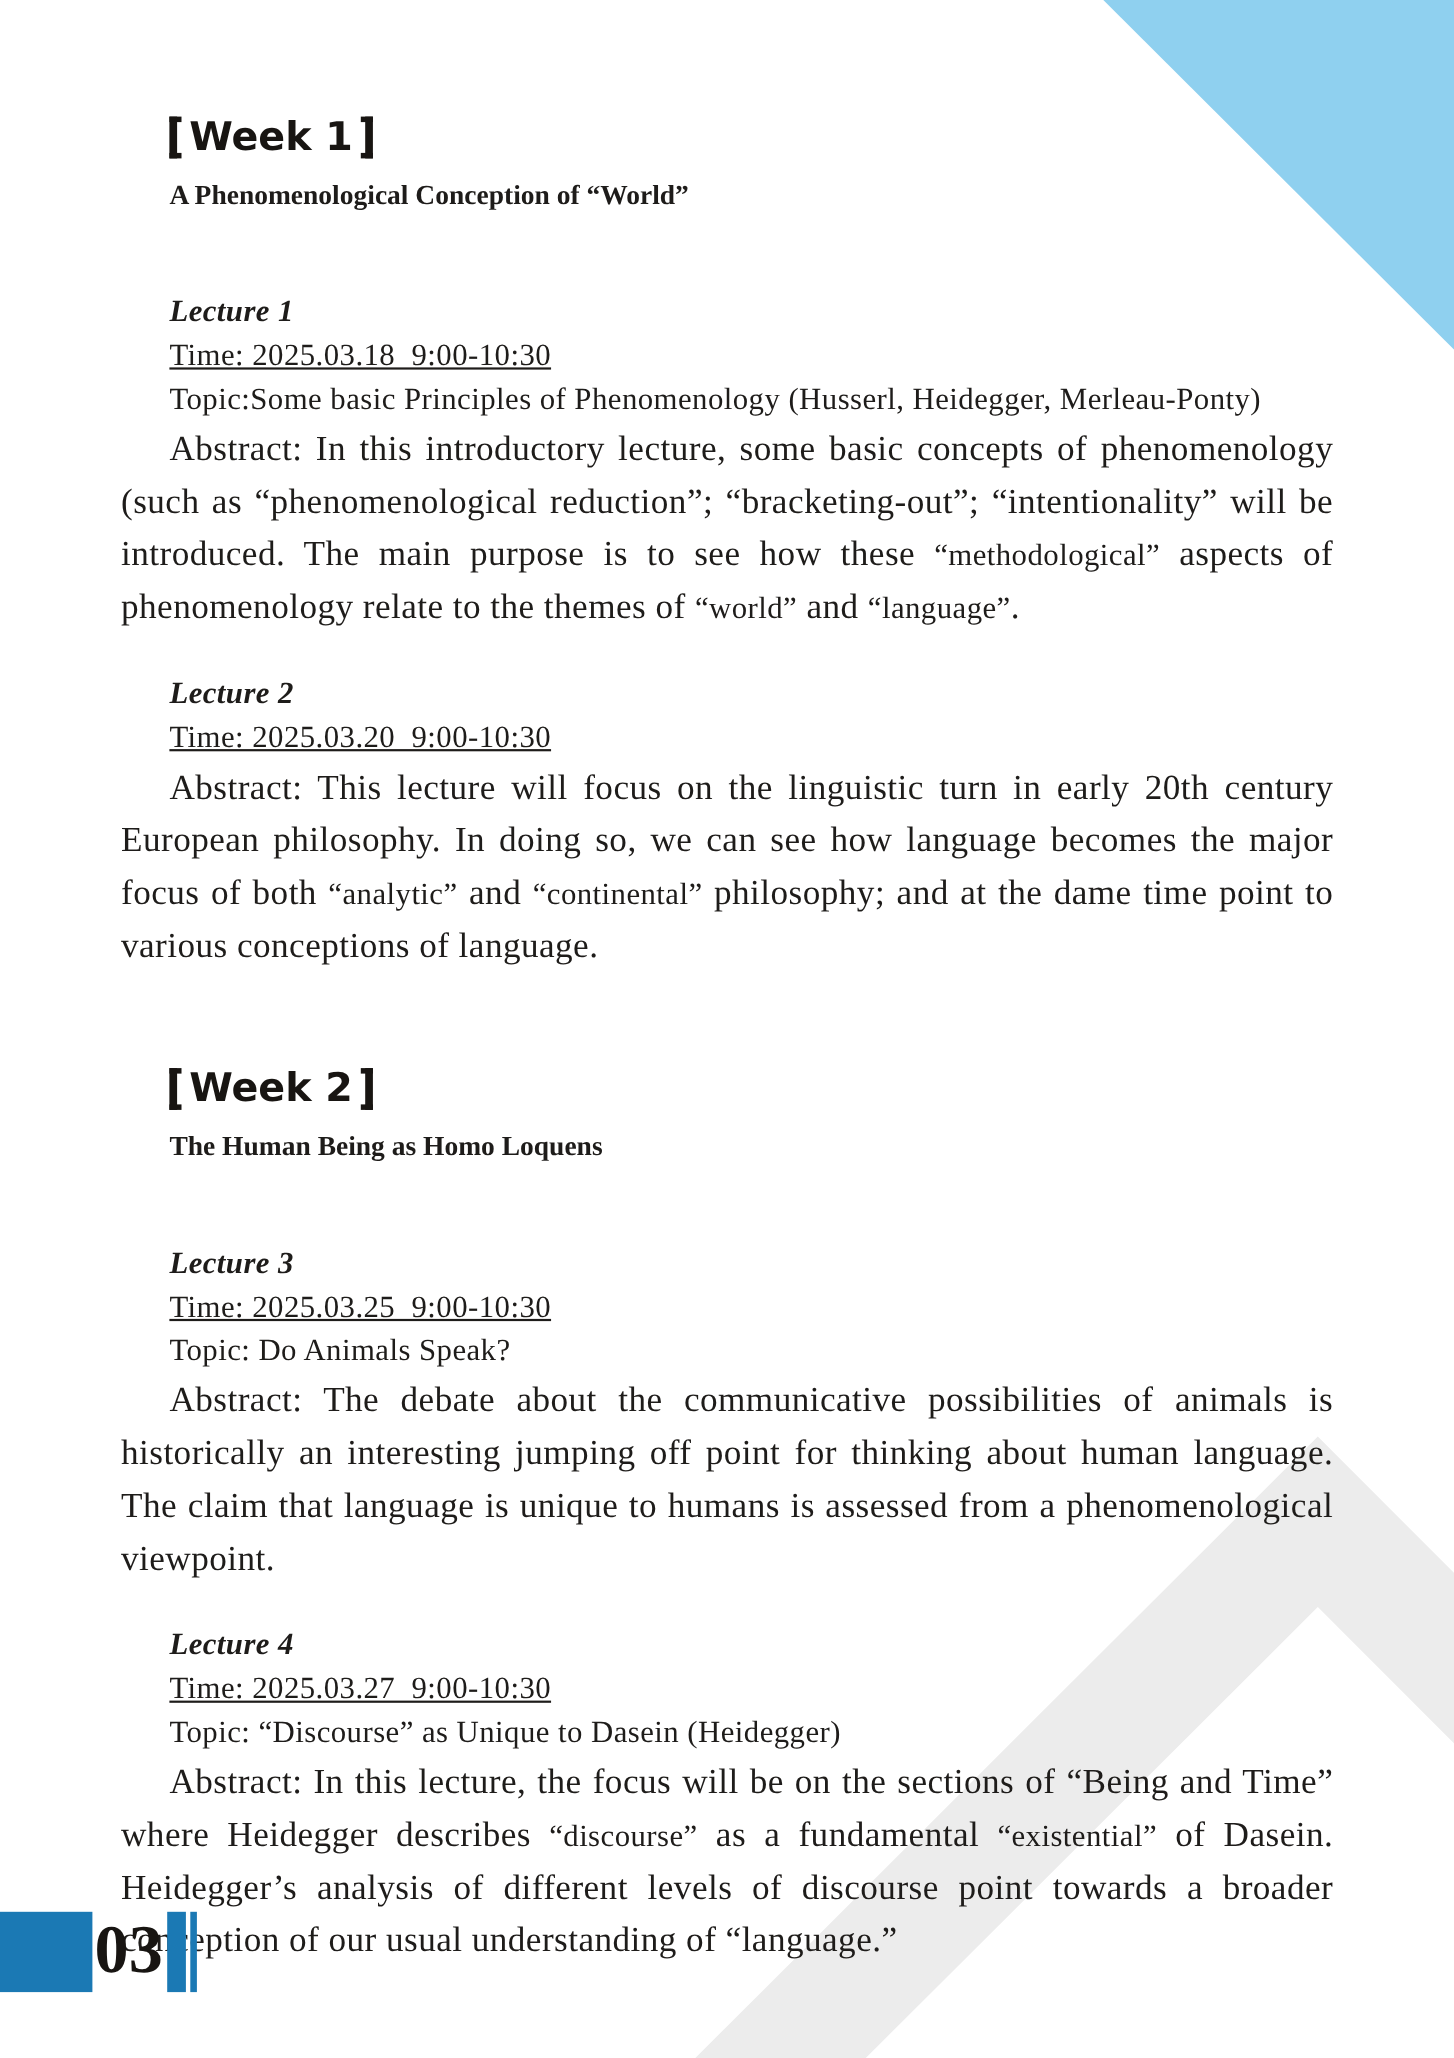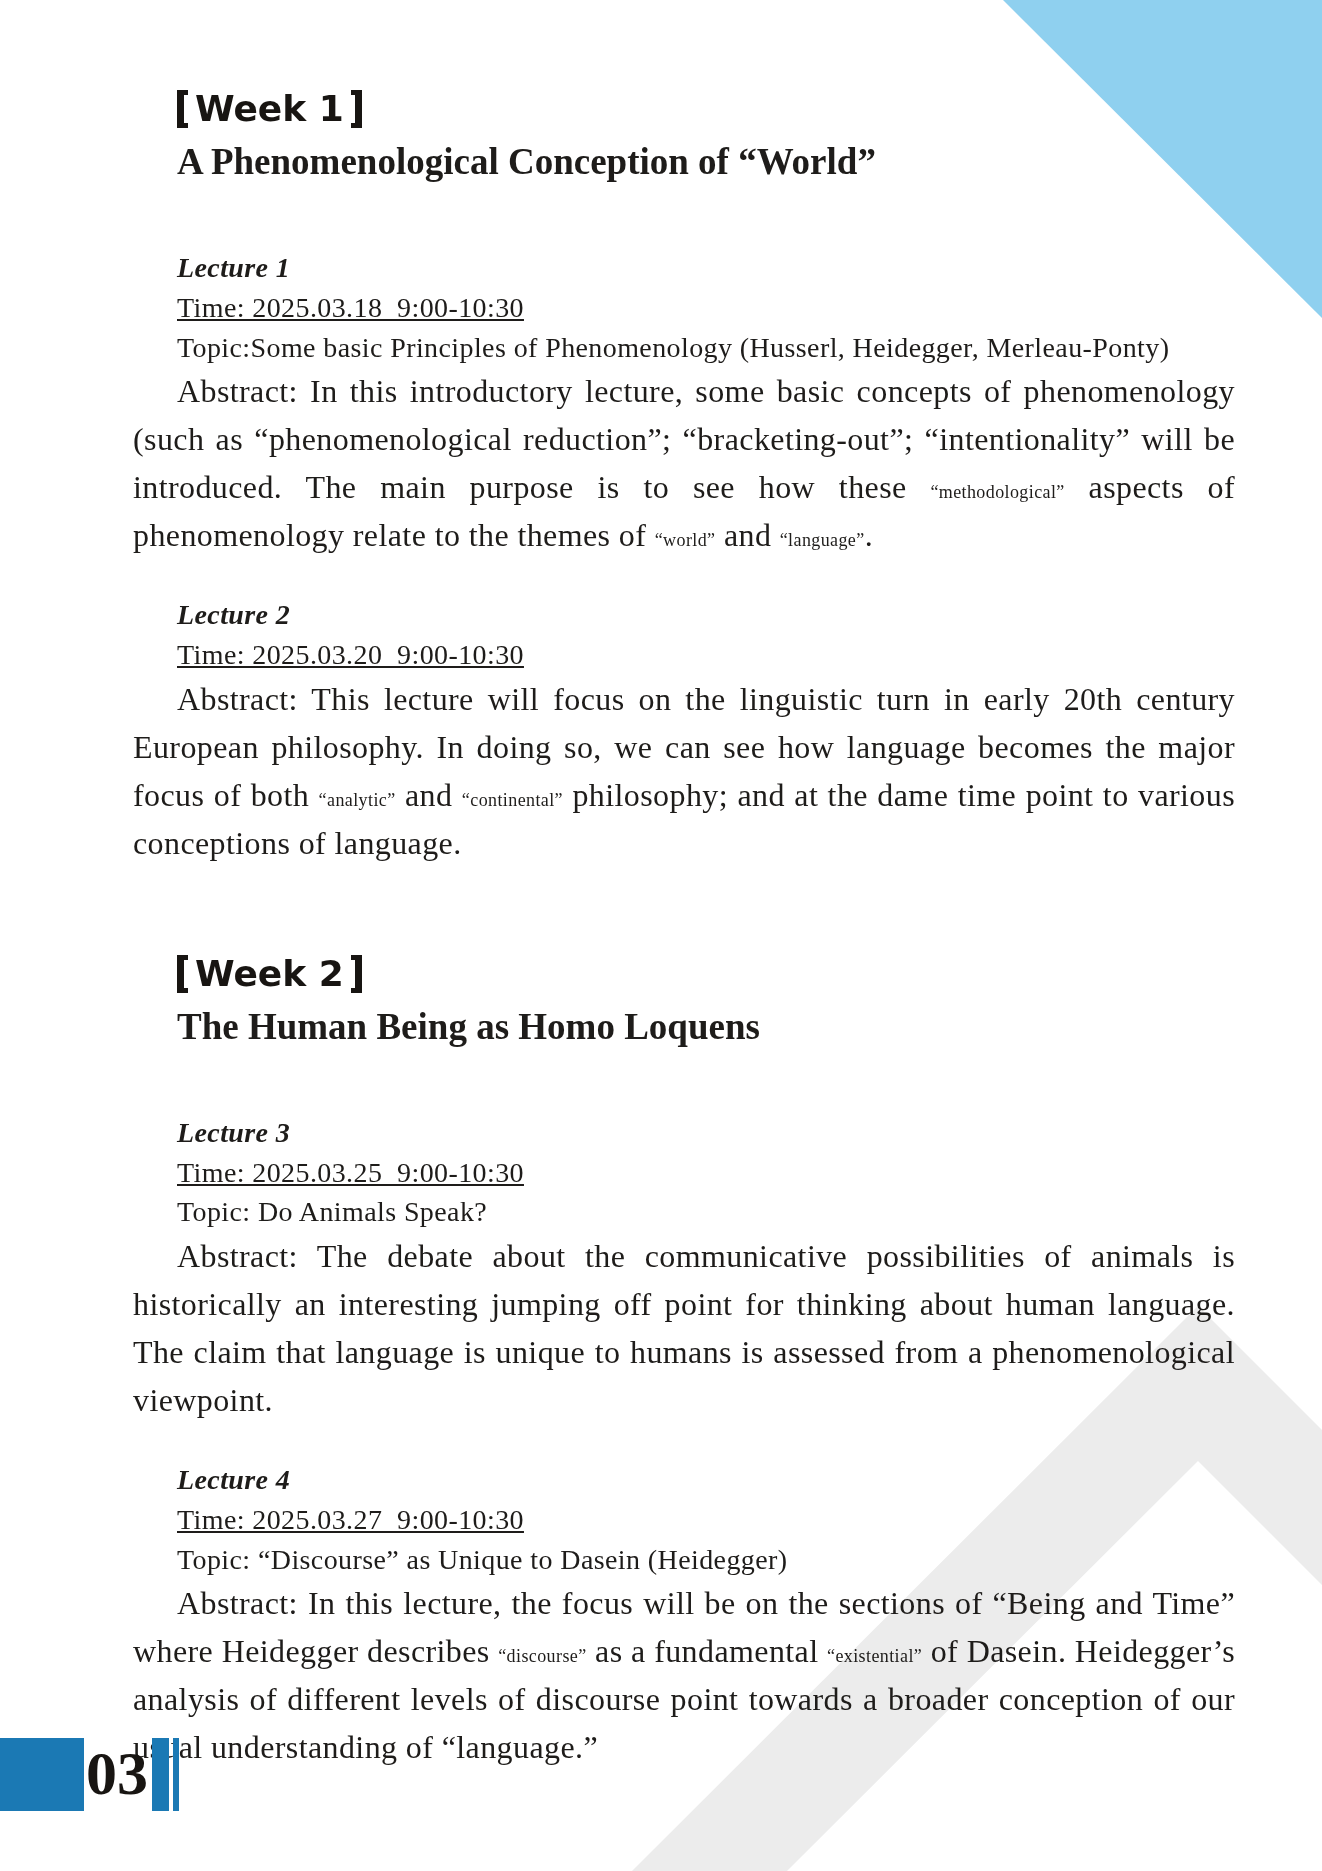--- a/index.html
+++ b/index.html
@@ -3,38 +3,38 @@
 <meta charset="utf-8">
 <style>
   html,body{margin:0;padding:0;}
   body{
     width:1322px;height:1871px;position:relative;background:#ffffff;overflow:hidden;
     font-family:"Liberation Serif", serif;color:#1e1c1a;
   }
   
   .corner-svg,.watermark-svg{position:absolute;left:0;top:0;pointer-events:none;}
   
-  .doc{position:absolute;left:110px;top:86px;width:1102px;z-index:2;margin-left:23px;}
+  .doc{position:absolute;left:110px;top:102px;width:1102px;z-index:2;}
   .week-heading{margin:0 0 10px 44px;font-family:"DejaVu Sans", sans-serif;font-weight:bold;
     font-size:36px;line-height:46px;color:#181512;display:flex;align-items:center;}
   .bk{display:inline-block;width:11px;height:38px;box-sizing:border-box;}
   .bk-l{border-left:7px solid #181512;border-top:5px solid #181512;border-bottom:5px solid #181512;margin-right:7px;}
   .bk-r{border-right:7px solid #181512;border-top:5px solid #181512;border-bottom:5px solid #181512;margin-left:7px;}
-  .subtitle{margin:0 0 0 44px;font-size:37px;font-weight:bold;line-height:40px;}
+  .subtitle{margin:0 0 0 44px;font-size:25px;font-weight:bold;line-height:40px;}
   .lecture{margin-top:66px;}
   .lecture + .lecture{margin-top:36px;}
   .week + .week{margin-top:84px;}
   .p-line{margin:0;font-size:28px;line-height:1.42;letter-spacing:0.4px;text-align:justify;}
   .lecture-title{font-weight:bold;text-indent:44px;font-style:italic;}
   .time-line{text-indent:44px;white-space:pre-wrap;text-decoration:underline;}
   .topic-line{text-indent:44px;}
   .abstract{margin:0;font-size:28px;line-height:1.5;letter-spacing:0.4px;text-align:justify;text-indent:44px;}
   .seg-n{font-size:32px;}
   .seg-b{font-size:32px;}
-  .seg-q{font-size:18px;}
+  .seg-q{font-size:28px;}
   
   .footer-rect{position:absolute;left:0;top:1738px;width:84px;height:73px;z-index:3;}
   .footer-num{position:absolute;left:86px;top:1738px;height:73px;line-height:70px;z-index:3;
     font-family:"Liberation Serif", serif;font-weight:bold;font-size:62px;color:#181512;}
   .footer-bar-thick{position:absolute;left:152px;top:1738px;width:17px;height:73px;z-index:3;}
   .footer-bar-thin{position:absolute;left:173px;top:1738px;width:6px;height:73px;z-index:3;}
 </style>
 </head>
 <body>
 

